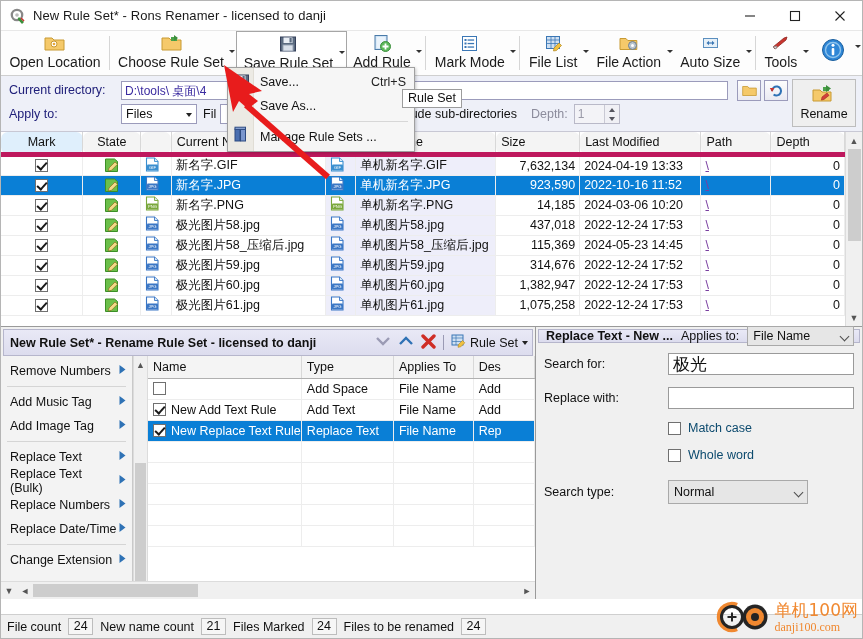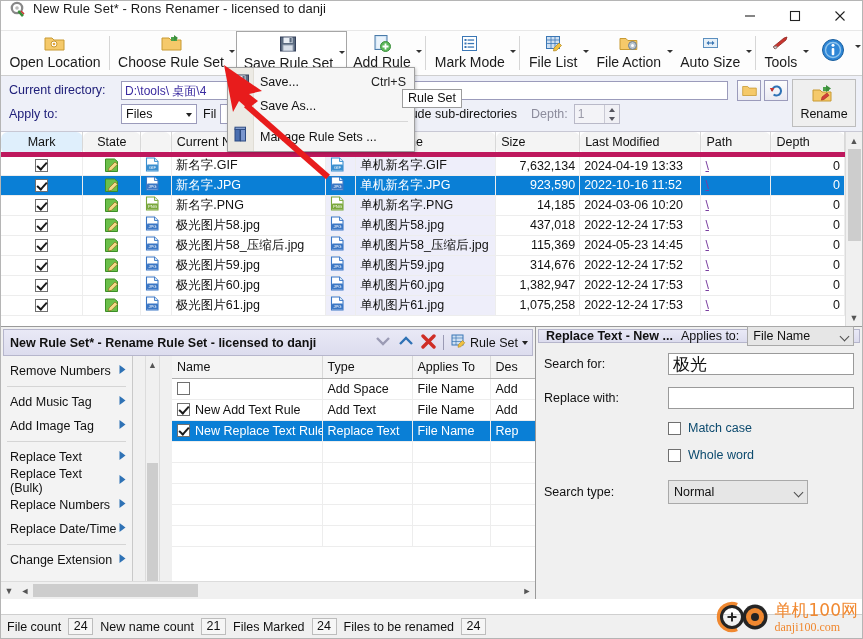--- a/index.html
+++ b/index.html
@@ -15,21 +15,21 @@
     position: relative;
     width: 863px; height: 639px;
     background: #ffffff;
     border: 1px solid #b5b5b5;
     overflow: hidden;
   }
 
   
   .titlebar {
     height: 30px;
-    display: flex; align-items: flex-start;
+    display: flex; align-items: center;
     background: #ffffff;
     border-bottom: 1px solid #e8e8e8;
   }
   .title-icon {
     width: 16px; height: 16px; margin-left: 9px; margin-right: 7px;
     position: relative; flex: none;
   }
   .title-text {
     font-size: 13px; color: #1a1a1a; letter-spacing: .1px;
   }
@@ -222,21 +222,21 @@
     height: 27px; display: flex; align-items: center;
     background: linear-gradient(#e9e9f6,#dcdcee);
     border: 1px solid #b6b6cc; margin: 2px 2px 0 2px;
     padding: 0 4px 0 6px;
   }
   .rulehdr-title { font-weight: bold; font-size: 12.5px; color: #111; }
   .rh-tools { margin-left: auto; display: flex; align-items: center; gap: 7px; }
   .rh-sep { width: 1px; height: 15px; background: #9a9ab4; }
   .rh-combo { display: flex; align-items: center; gap: 4px; font-size: 12.5px; color:#111; }
 
-  .lowbody { flex: 1; display: flex; min-height: 0; gap: 12px; }
+  .lowbody { flex: 1; display: flex; min-height: 0; }
   .sidemenu {
     width: 132px; background: #f3f3f3;
     border-right: 1px solid #c9c9c9;
     padding-top: 3px;
   }
   .sm-row {
     display: flex; align-items: center;
     height: 24px; padding: 0 4px 0 9px;
     font-size: 12.5px; color: #111;
   }

